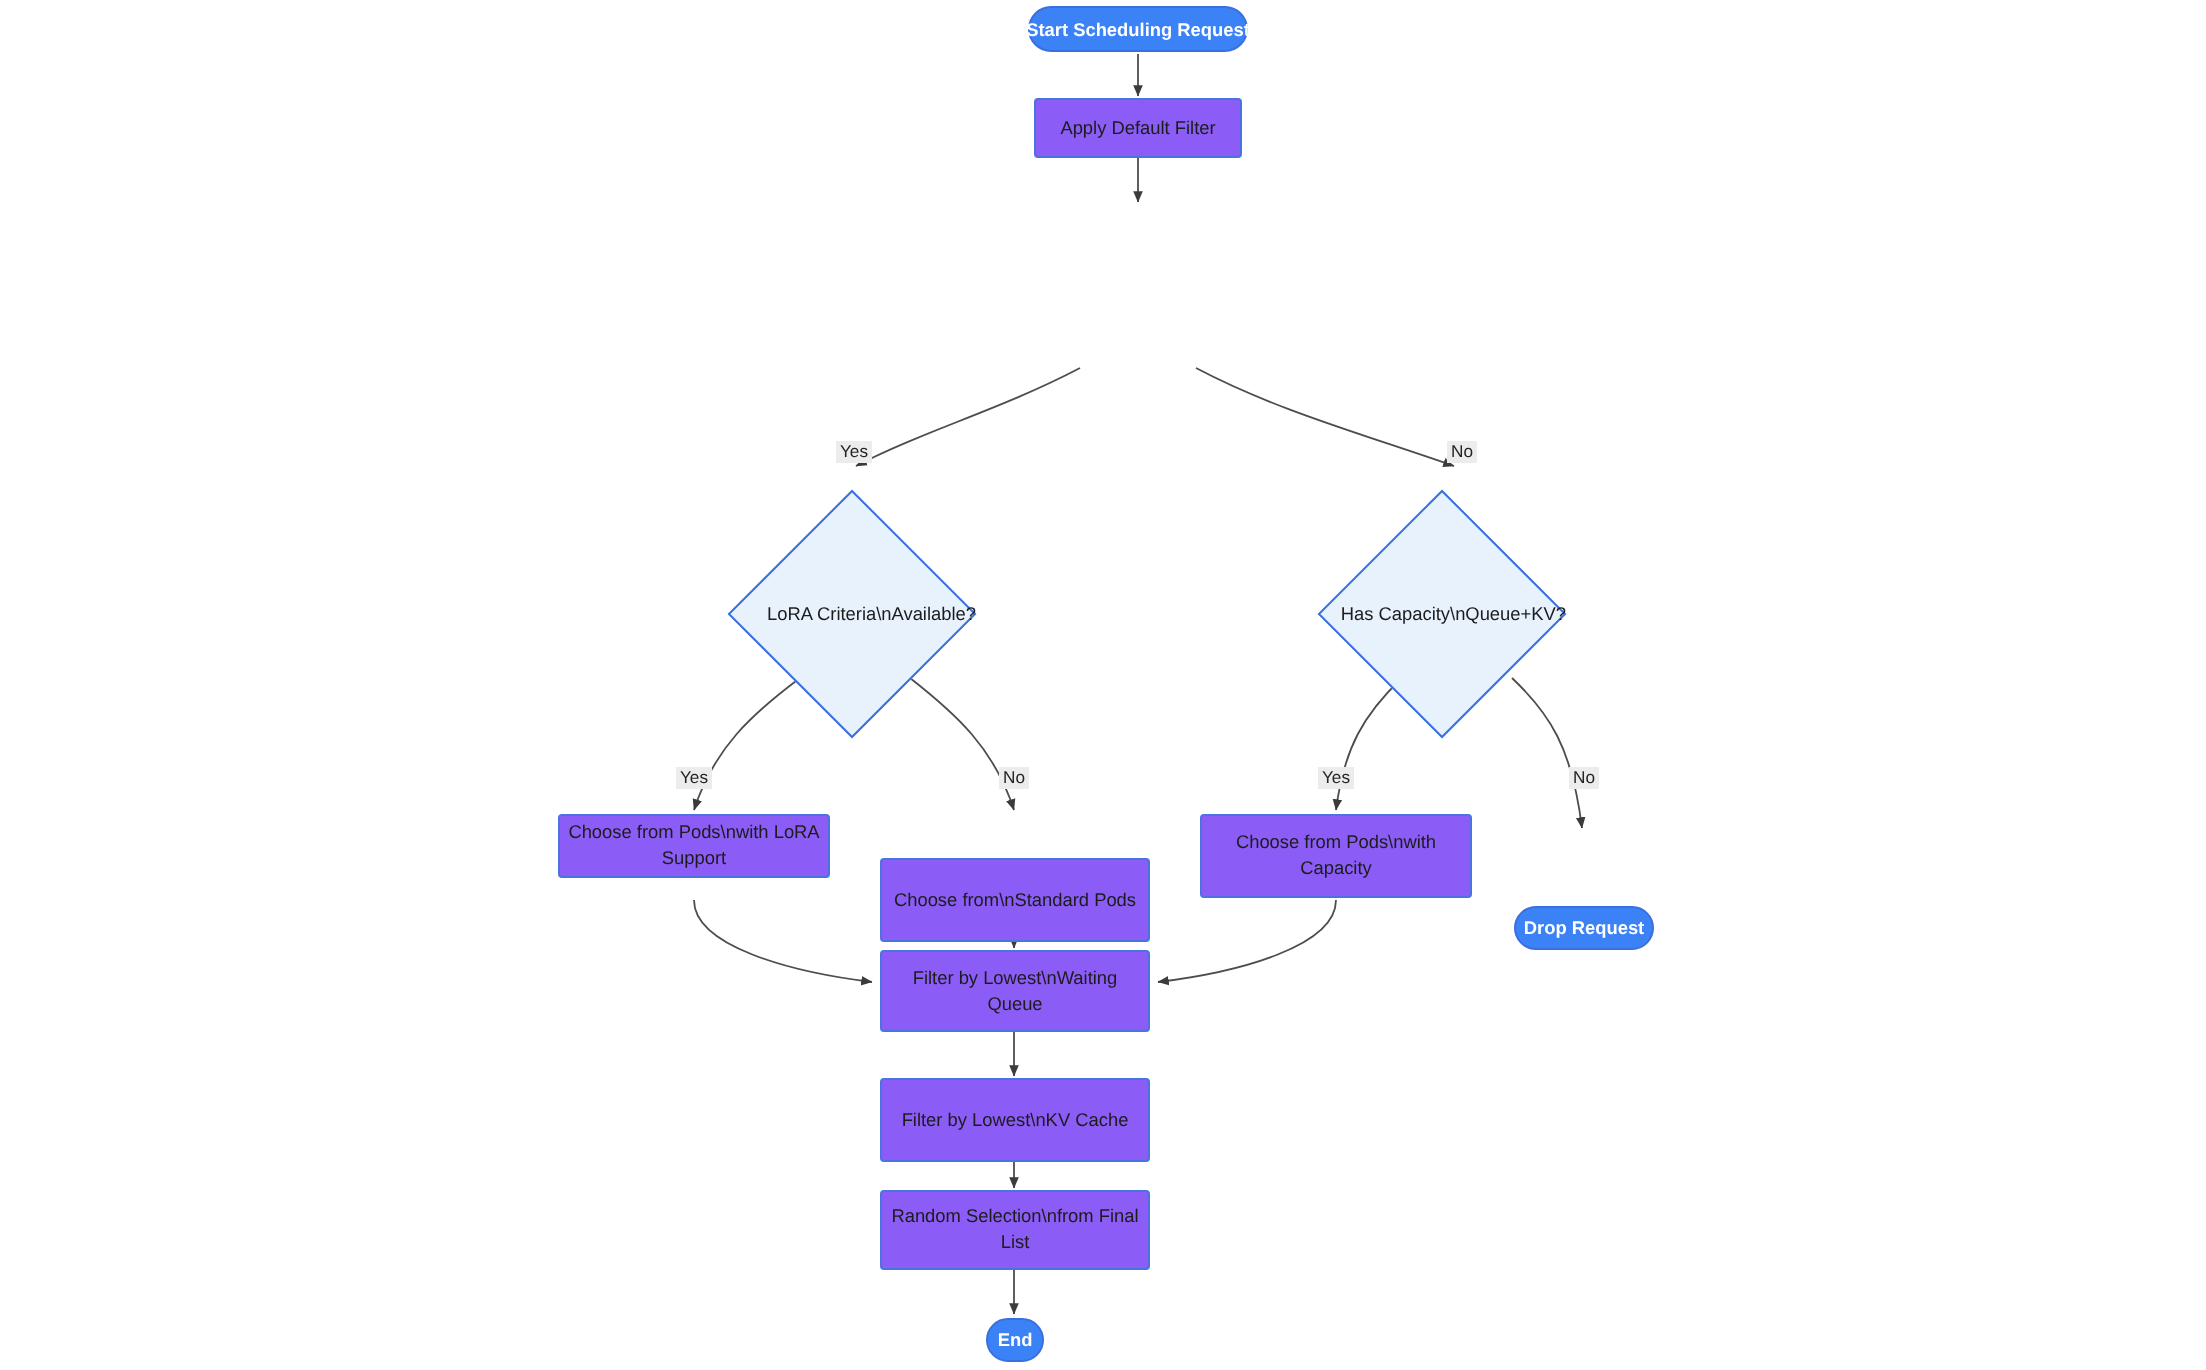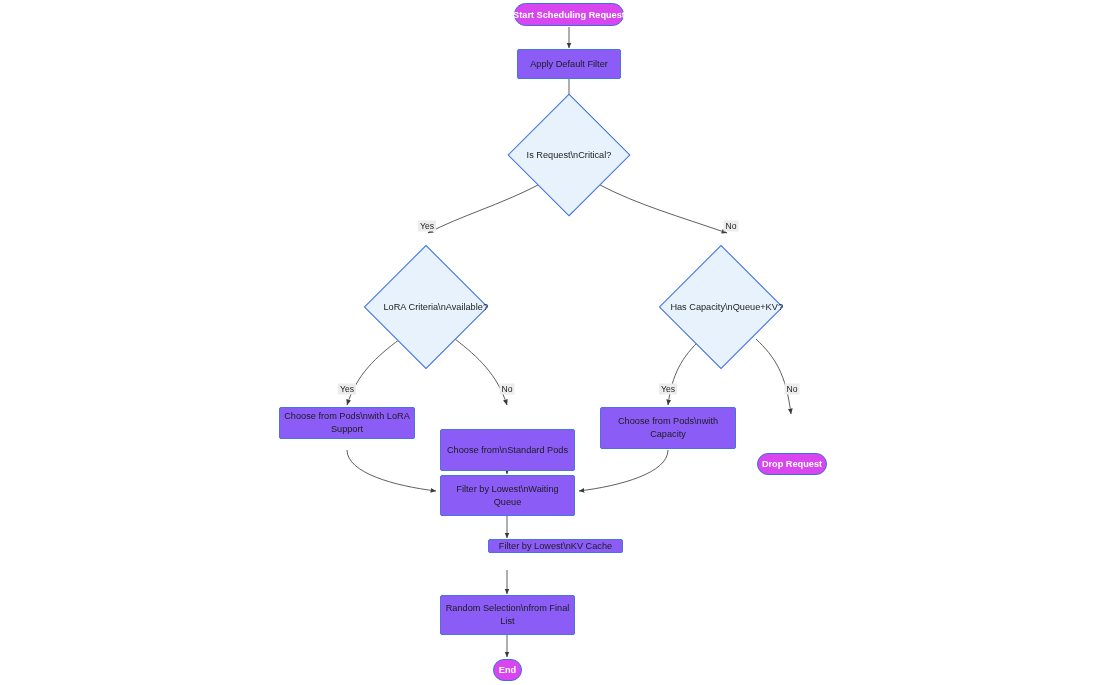--- a/index.html
+++ b/index.html
@@ -39,21 +39,21 @@
     background: #8b5cf6;
     border: 1.4px solid #4a72e0;
     border-radius: 2px;
     color: #1c1c1c;
     font-size: 9.2px;
     line-height: 13px;
     padding: 2px 4px;
   }
   
   .term {
-    background: #d946ef;
+    background: #3b82f6;
     border: 1.4px solid #3a6fe0;
     border-radius: 999px;
     color: #ffffff;
     font-size: 9.2px;
     font-weight: bold;
     line-height: 12px;
     padding: 0 9px;
     white-space: nowrap;
   }
   
@@ -135,24 +135,20 @@
   </svg>
 
   <div class="node term" style="left:514px; top:3px; width:110px; height:23px;">
     <span>Start Scheduling Request</span>
   </div>
 
   <div class="node proc" style="left:517px; top:49px; width:104px; height:30px;">
     <span>Apply Default Filter</span>
   </div>
 
-  <div class="node decision" style="left:509px; top:95px; width:120px; height:120px;">
-    <span class="dia-shape" style="width:85px; height:85px;"></span>
-    <span class="dia-label">Is Request\nCritical?</span>
-  </div>
 
   <div class="node decision" style="left:363px; top:246px; width:125px; height:122px;justify-content:flex-end;">
     <span class="dia-shape" style="width:86px; height:86px;"></span>
     <span class="dia-label">LoRA Criteria\nAvailable?</span>
   </div>
 
   <div class="node decision" style="left:658px; top:246px; width:125px; height:122px;justify-content:flex-end;">
     <span class="dia-shape" style="width:86px; height:86px;"></span>
     <span class="dia-label">Has Capacity\nQueue+KV?</span>
   </div>
@@ -170,21 +166,21 @@
   </div>
 
   <div class="node term" style="left:757px; top:417px; width:70px; height:22px;margin-top:36px;">
     <span>Drop Request</span>
   </div>
 
   <div class="node proc" style="left:440px; top:475px; width:135px; height:41px;">
     <span class="proc-text">Filter by Lowest\nWaiting Queue</span>
   </div>
 
-  <div class="node proc" style="left:440px; top:539px; width:135px; height:14px;margin-left:48px;">
+  <div class="node proc" style="left:440px; top:539px; width:135px; height:42px;">
     <span class="proc-text">Filter by Lowest\nKV Cache</span>
   </div>
 
   <div class="node proc" style="left:440px; top:595px; width:135px; height:40px;">
     <span class="proc-text">Random Selection\nfrom Final List</span>
   </div>
 
   <div class="node term" style="left:493px; top:659px; width:29px; height:22px;">
     <span>End</span>
   </div>

